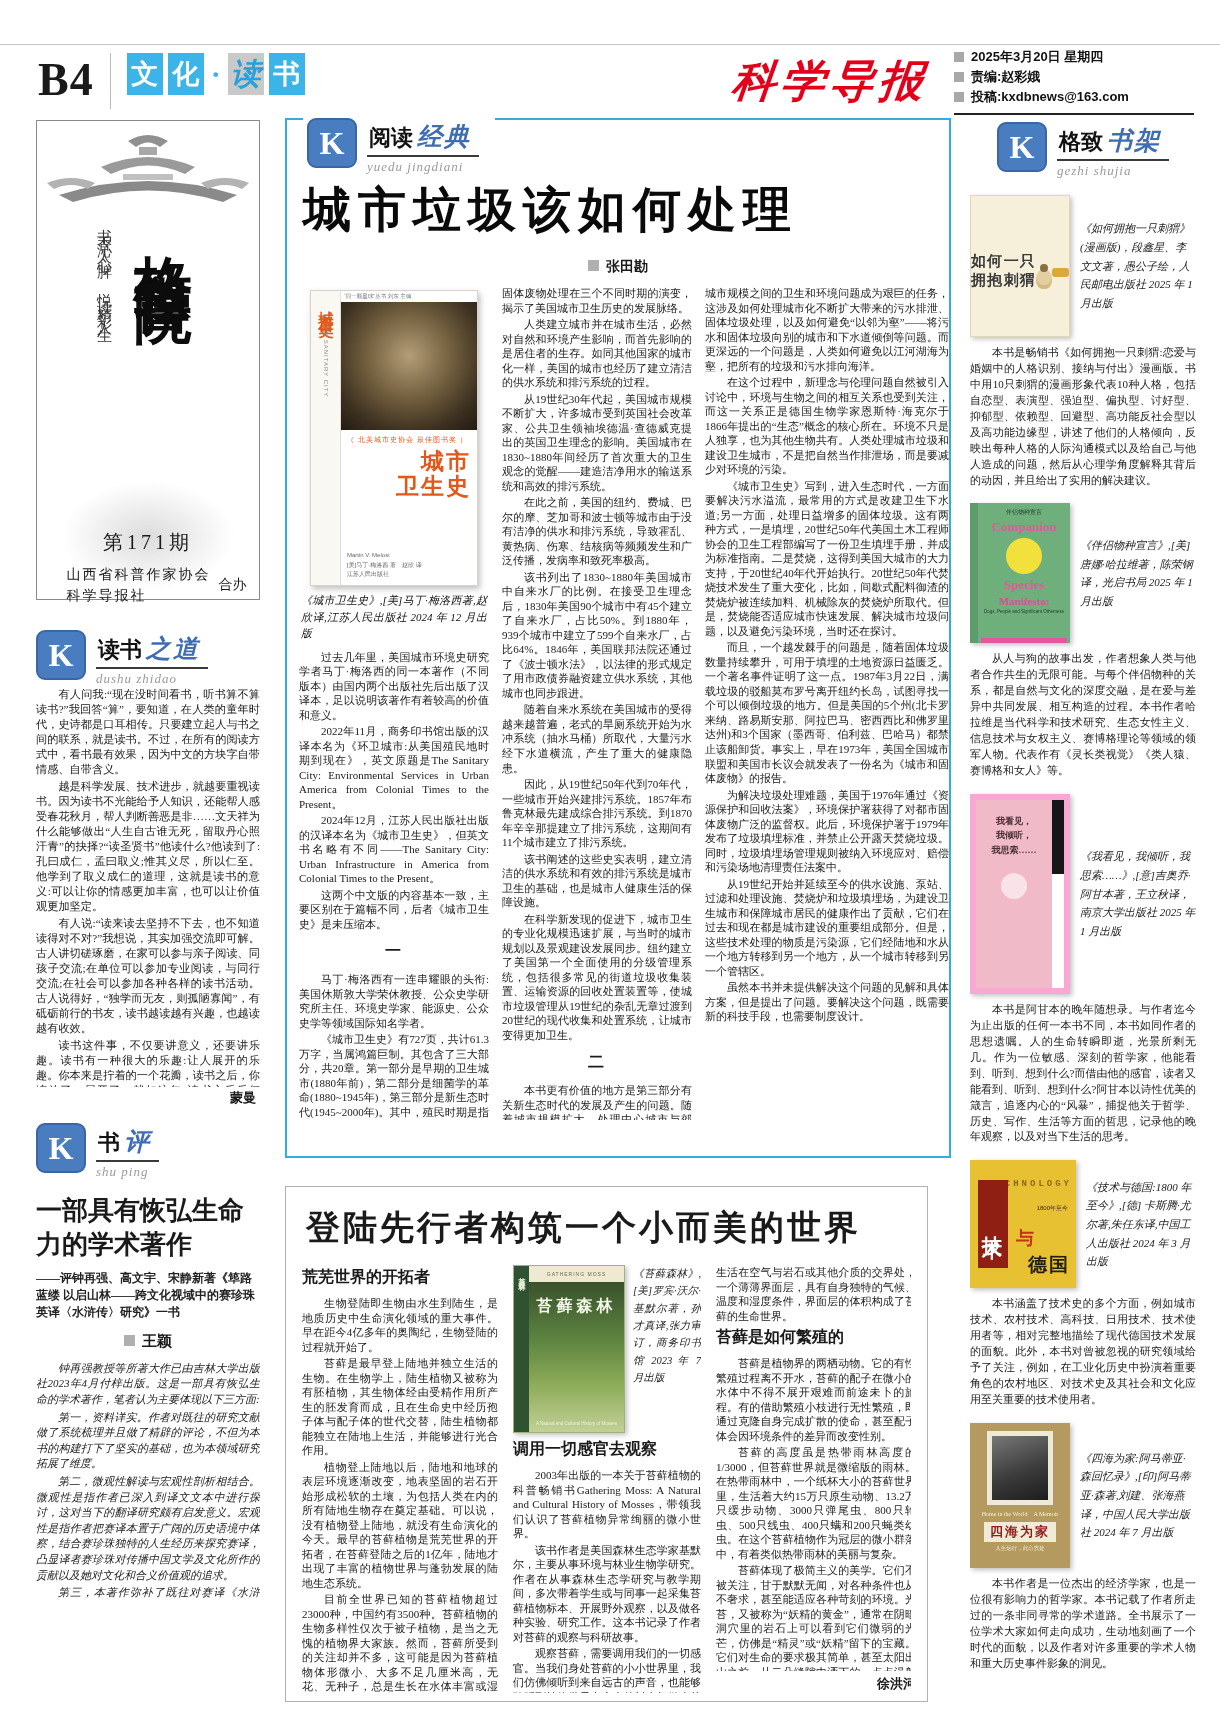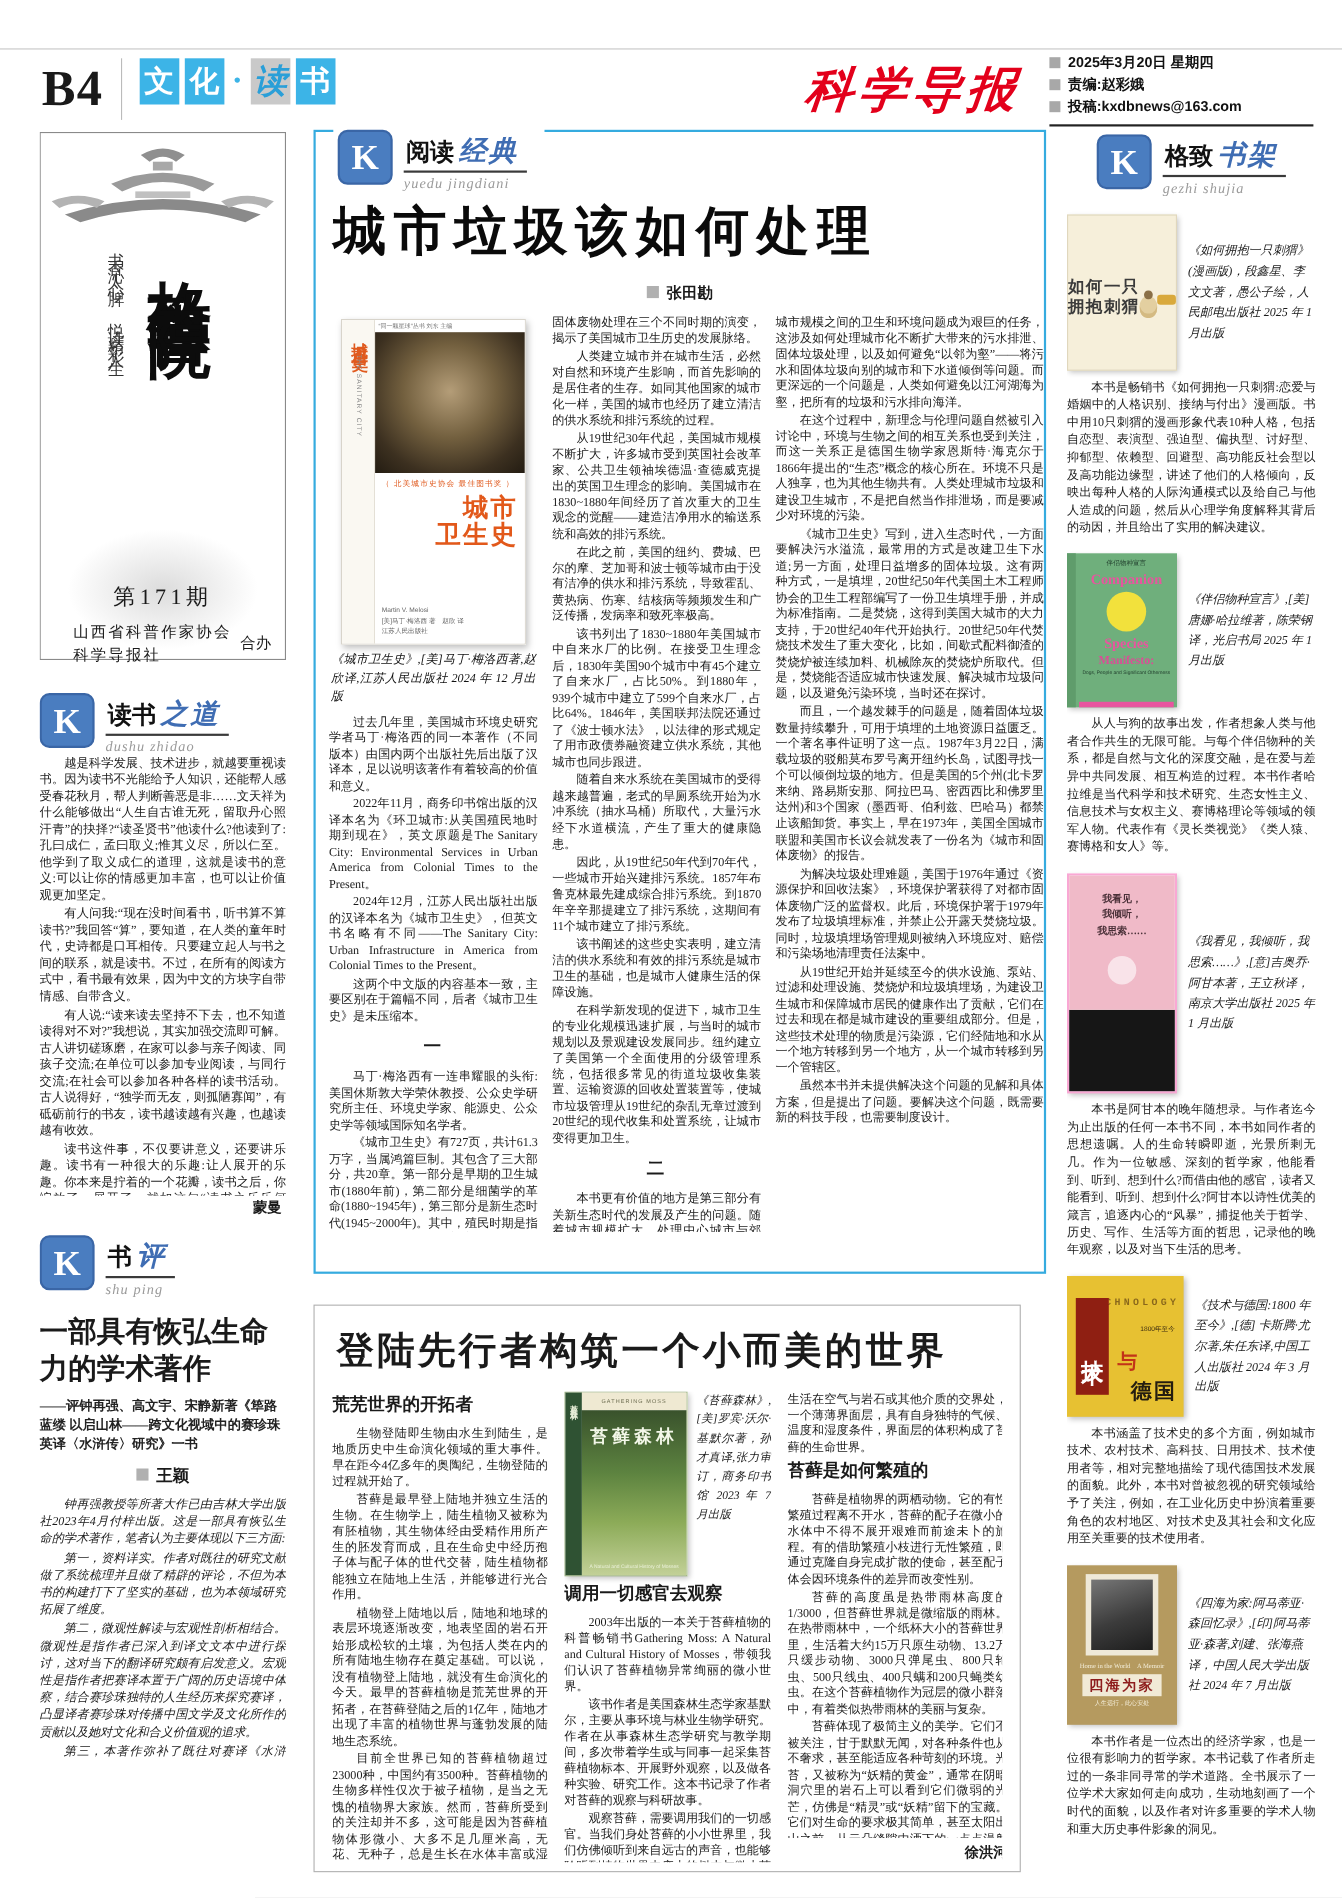--- a/index.html
+++ b/index.html
@@ -136,21 +136,21 @@
   
   .c-comp{width:100px;height:140px;background:#6faf7c;border-left:8px solid #5f9c6b;display:flex;flex-direction:column;align-items:center;padding:5px 3px 0;}
   .c-comp .cn{font:6px "Liberation Sans",sans-serif;color:#1e3a2a;margin-bottom:2px;}
   .c-comp .p1{font:700 13px "Liberation Serif",serif;color:#e8559f;}
   .ycirc{width:36px;height:36px;border-radius:50%;background:#f2e13c;margin:3px 0;}
   .c-comp .p2{font:700 13px "Liberation Serif",serif;color:#e8559f;}
   .c-comp .p3{font:700 11px "Liberation Serif",serif;color:#d94f96;margin-top:2px;}
   .c-comp .p4{font:4.5px "Liberation Sans",sans-serif;color:#23402f;margin-top:2px;text-align:center;}
   .pinkbar{width:100%;height:5px;background:#e8559f;margin-top:auto;}
   
-  .c-agam{width:100px;height:200px;display:flex;flex-direction:column;border:2px solid #f9a8d4;}
+  .c-agam{width:100px;height:200px;display:flex;flex-direction:row;border:6px solid #f9a8d4;}
   .c-agam .top{flex:1;background:#f0bac8;position:relative;padding-top:14px;text-align:center;}
   .c-agam .top div{font:700 9px "Liberation Serif",serif;color:#4a3038;line-height:1.6;}
   .suncirc{width:26px;height:26px;border-radius:50%;background:rgba(255,255,255,.6);margin:16px auto 0;}
   .c-agam .bot{height:62px;background:#161616;color:#9a9a9a;font:4.5px "Liberation Sans",sans-serif;padding:6px;}
   
   .c-tech{width:106px;height:128px;background:#e7c132;position:relative;overflow:hidden;}
   .c-tech .letters{position:absolute;top:19px;left:6px;right:4px;color:rgba(60,30,10,.55);font:700 9px "Liberation Mono",monospace;letter-spacing:3px;text-align:right;}
   .c-tech .jt{position:absolute;left:8px;top:20px;width:30px;height:88px;background:#8f1f12;color:#fff;
               writing-mode:vertical-rl;text-orientation:upright;font:700 20px "Liberation Sans",sans-serif;
               display:flex;align-items:center;justify-content:center;letter-spacing:4px;}
@@ -232,22 +232,22 @@
       <div class="kbox">K</div>
       <div class="sec-txt">
         <div class="sec-row">
           <span class="sec-a">读书</span>
           <span class="sec-b">之道</span>
         </div>
         <div class="sec-py">dushu zhidao</div>
       </div>
     </div>
     <div class="smallbody dushu-body">
+      <p>有人问我:“现在没时间看书，听书算不算读书?”我回答“算”，要知道，在人类的童年时代，史诗都是口耳相传。只要建立起人与书之间的联系，就是读书。不过，在所有的阅读方式中，看书最有效果，因为中文的方块字自带情感、自带含义。</p>
       <p>越是科学发展、技术进步，就越要重视读书。因为读书不光能给予人知识，还能帮人感受春花秋月，帮人判断善恶是非……文天祥为什么能够做出“人生自古谁无死，留取丹心照汗青”的抉择?“读圣贤书”他读什么?他读到了:孔曰成仁，孟曰取义;惟其义尽，所以仁至。他学到了取义成仁的道理，这就是读书的意义:可以让你的情感更加丰富，也可以让价值观更加坚定。</p>
-      <p>有人问我:“现在没时间看书，听书算不算读书?”我回答“算”，要知道，在人类的童年时代，史诗都是口耳相传。只要建立起人与书之间的联系，就是读书。不过，在所有的阅读方式中，看书最有效果，因为中文的方块字自带情感、自带含义。</p>
       <p>有人说:“读来读去坚持不下去，也不知道读得对不对?”我想说，其实加强交流即可解。古人讲切磋琢磨，在家可以参与亲子阅读、同孩子交流;在单位可以参加专业阅读，与同行交流;在社会可以参加各种各样的读书活动。古人说得好，“独学而无友，则孤陋寡闻”，有砥砺前行的书友，读书越读越有兴趣，也越读越有收效。</p>
       <p>读书这件事，不仅要讲意义，还要讲乐趣。读书有一种很大的乐趣:让人展开的乐趣。你本来是拧着的一个花瓣，读书之后，你绽放了、展开了，就如这句“读书之乐乐何如，绿满窗前草不除”，读书的快乐是什么样子的呢?好像窗前自然而然地长出了春草。想想看，你的人生是不是需要这样的一种绽放感?</p>
 
     </div>
     <div class="sign-r">蒙曼</div>
 
     <div class="sechead shuping-head">
       <div class="kbox">K</div>
       <div class="sec-txt">
         <div class="sec-row">

